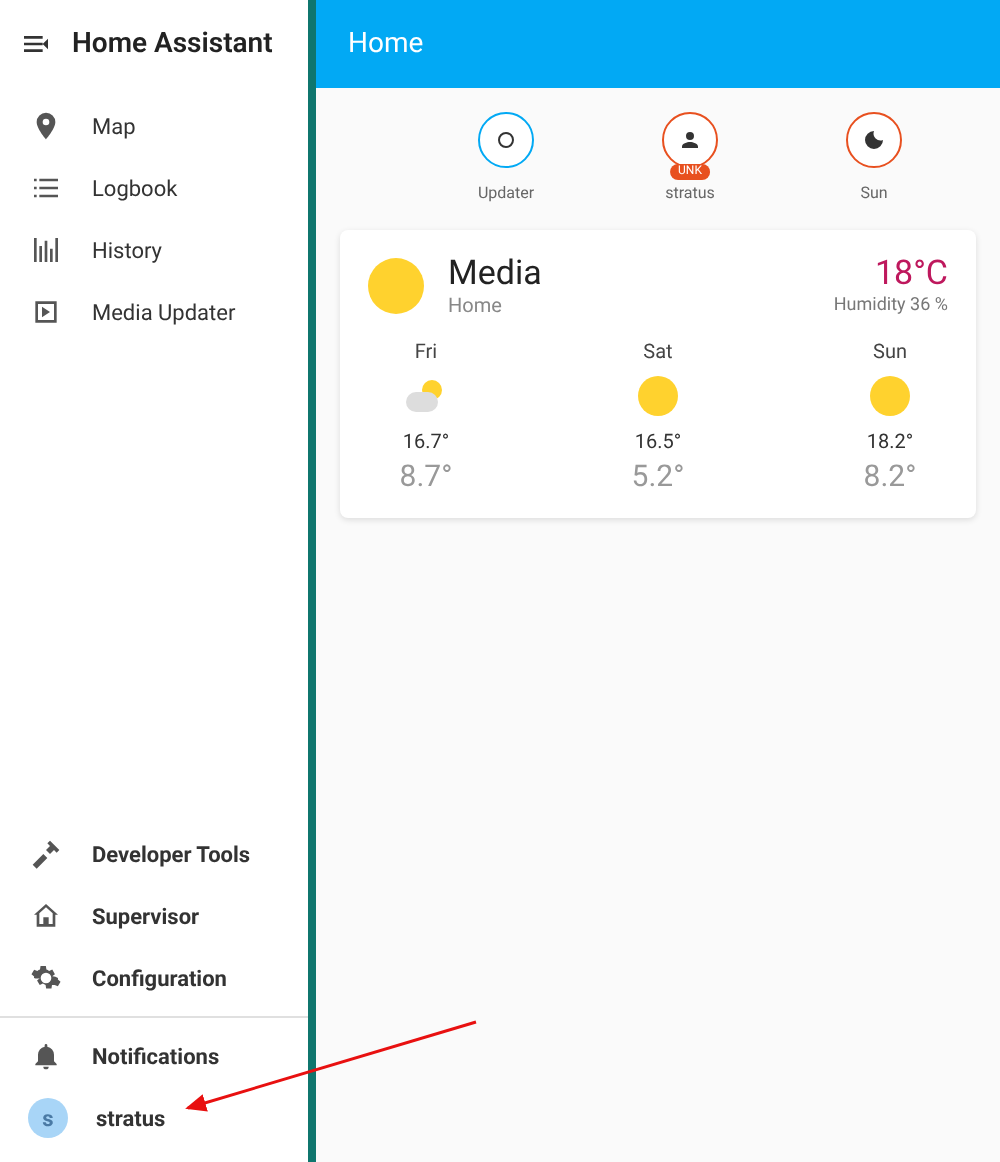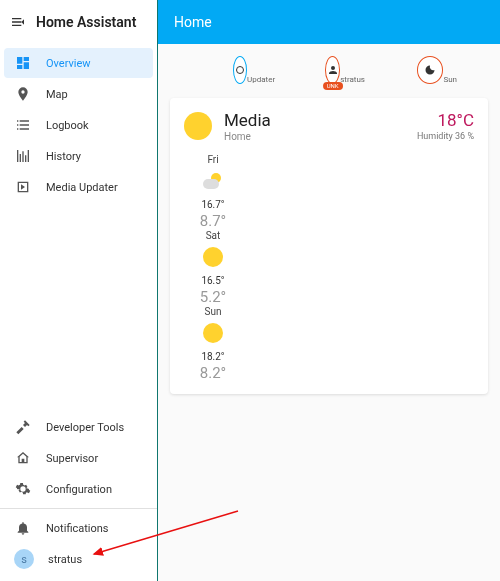--- a/index.html
+++ b/index.html
@@ -1,54 +1,54 @@
 <!DOCTYPE html>
 <html><head>
 <meta charset="utf-8">
 <style>
   * { box-sizing: border-box; margin: 0; padding: 0; }
   html, body { width: 500px; height: 581px; font-family: Roboto, "Segoe UI", Arial, sans-serif; overflow: hidden; background: #fff; }
   .app { display: flex; width: 100%; height: 100%; }
 
   
-  .sidebar { width: 158px; height: 100%; display: flex; flex-direction: column; border-right: 1px solid #0f766e; background: #fff; text-align: center; }
+  .sidebar { width: 158px; height: 100%; display: flex; flex-direction: column; border-right: 4px solid #0f766e; background: #fff; text-align: center; }
   .sb-header { display: flex; align-items: center; height: 44px; padding: 0 10px; }
   .sb-header .title { font-size: 14px; font-weight: 600; color: #222; margin-left: 10px; }
   .sb-list { padding-top: 4px; flex: 0 0 auto; }
   .sb-item { display: flex; align-items: center; height: 30px; padding: 0 8px 0 10px; margin: 0 4px 1px 4px; border-radius: 4px; font-size: 11px; color: #333; cursor: pointer; }
   .sb-item .icon { width: 18px; height: 18px; display: flex; align-items: center; justify-content: center; color: #555; }
   .sb-item .label { margin-left: 14px; }
   .sb-item.active { background: #e4f1fd; color: #1794f6; }
   .sb-item.active .icon { color: #1794f6; }
   .sb-spacer { flex: 1; }
-  .sb-bottom { padding-bottom: 6px; }
+  .sb-bottom { padding-bottom: 6px; font-weight: bold; }
   .sb-divider { height: 1px; background: #e0e0e0; margin: 4px 0; }
   .avatar { width: 20px; height: 20px; border-radius: 50%; background: #a8d5f7; color: #4a7aa5; display: flex; align-items: center; justify-content: center; font-size: 11px; }
   .bell { color: #777; }
 
   
   .main { flex: 1; height: 100%; background: #fafafa; display: flex; flex-direction: column; }
   .topbar { height: 44px; background: #02a9f4; color: #fff; display: flex; align-items: center; padding: 0 16px; font-size: 14px; }
 
   .badges { display: flex; justify-content: center; gap: 20px; padding: 12px 0 8px; }
-  .badge { display: flex; flex-direction: row; align-items: flex-end; width: 40px; margin-left: 32px; }
+  .badge { display: flex; flex-direction: column; align-items: center; width: 40px; margin-left: 32px; }
   .badge-circle { width: 28px; height: 28px; border-radius: 50%; border: 1.5px solid; display: flex; align-items: center; justify-content: center; position: relative; background: #fff; }
   .badge-sub { position: absolute; bottom: -7px; left: 50%; transform: translateX(-50%); font-size: 6px; color: #fff; padding: 1px 4px; border-radius: 6px; line-height: 1; }
   .badge-label { font-size: 8px; color: #666; margin-top: 8px; }
 
   
   .card { background: #fff; margin: 6px 12px; border-radius: 4px; box-shadow: 0 1px 3px rgba(0,0,0,0.12); padding: 12px 14px; }
   .wx-head { display: flex; align-items: flex-start; }
   .wx-sun { width: 28px; height: 28px; border-radius: 50%; background: #ffd22e; margin-right: 12px; margin-top: 2px; }
   .wx-title { font-size: 17px; color: #222; }
   .wx-sub { font-size: 10px; color: #888; margin-top: 1px; }
   .wx-right { margin-left: auto; text-align: right; }
   .wx-temp { font-size: 17px; color: #be185d; }
   .wx-hum { font-size: 9px; color: #777; margin-top: 1px; }
-  .forecast { display: flex; justify-content: space-between; margin-top: 12px; flex-direction: column; }
+  .forecast { display: flex; justify-content: space-between; margin-top: 12px; }
   .fday { display: flex; flex-direction: column; align-items: center; width: 20%; }
   .fday .dname { font-size: 10px; color: #444; margin-bottom: 6px; }
   .ficon { width: 20px; height: 20px; display: flex; align-items: center; justify-content: center; margin-bottom: 8px; }
   .ficon.sun { background: #ffd22e; border-radius: 50%; }
   .ficon.partly { position: relative; }
   .ficon.partly::before { content: ""; position: absolute; top: 2px; right: 2px; width: 10px; height: 10px; background: #ffd22e; border-radius: 50%; }
   .ficon.partly::after { content: ""; position: absolute; bottom: 2px; left: 0; width: 16px; height: 10px; background: #ddd; border-radius: 6px; }
   .fhi { font-size: 10px; color: #333; }
   .flo { font-size: 15px; color: #999; margin-top: 2px; }
 
@@ -66,28 +66,20 @@
     <div class="sb-header">
       <span class="icon">
         <svg width="16" height="16" viewBox="0 0 24 24">
             <path fill="#333" d="M3 6h14v2H3V6m0 5h14v2H3v-2m0 5h14v2H3v-2M21 8l-4 4 4 4V8z"></path>
           </svg>
       </span>
       <span class="title">Home Assistant</span>
     </div>
 
     <div class="sb-list">
-      <div class="sb-item active">
-        <span class="icon">
-            <svg width="16" height="16" viewBox="0 0 24 24">
-              <path fill="currentColor" d="M3 3h8v10H3V3m10 0h8v6h-8V3M3 15h8v6H3v-6m10-4h8v10h-8V11z"></path>
-            </svg>
-          </span>
-        <span class="label">Overview</span>
-      </div>
       <div class="sb-item">
         <span class="icon">
             <svg width="16" height="16" viewBox="0 0 24 24">
               <path fill="currentColor" d="M12 2a7 7 0 0 0-7 7c0 5 7 13 7 13s7-8 7-13a7 7 0 0 0-7-7m0 9.5A2.5 2.5 0 1 1 14.5 9 2.5 2.5 0 0 1 12 11.5z"></path>
             </svg>
           </span>
         <span class="label">Map</span>
       </div>
       <div class="sb-item">
         <span class="icon">

